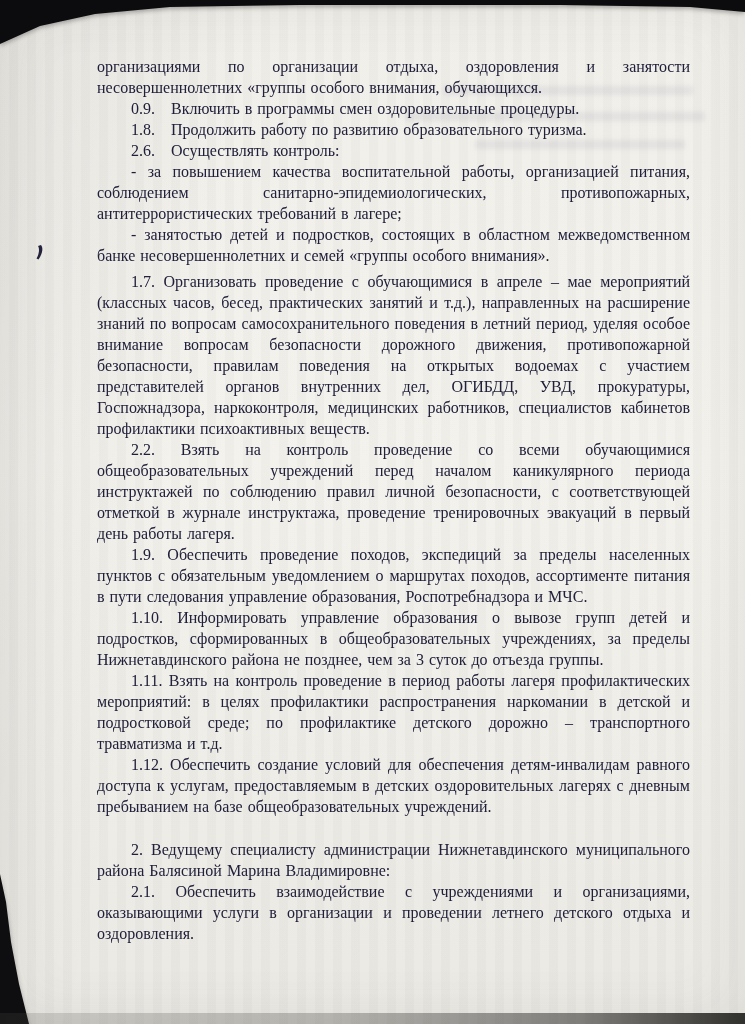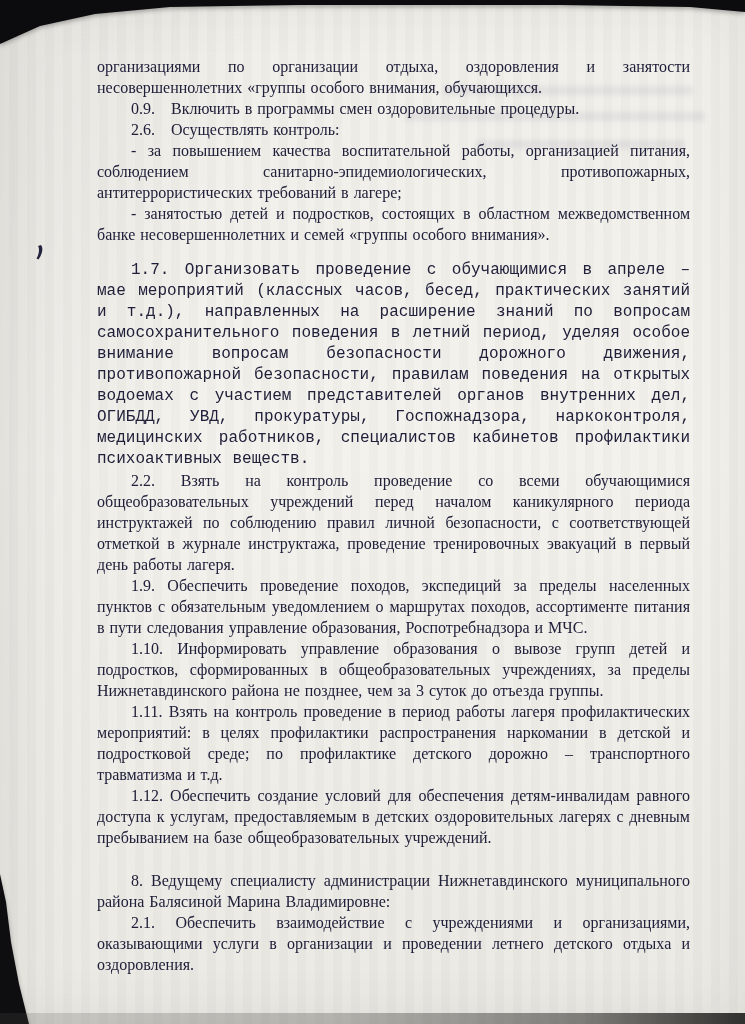--- a/index.html
+++ b/index.html
@@ -52,21 +52,21 @@
     top: 56px;
     width: 593px;
     color: #20203a;
     font-size: 16px;
     line-height: 21px;
     text-align: justify;
     word-spacing: 1px;
   }
   .text-block p { margin: 0; }
   .text-block p.indent { text-indent: 34px; }
-  .text-block p.small-gap { margin-top: 15px; font-family: Liberation Mono, monospace; }
+  .text-block p.small-gap { margin-top: 5px; }
   .text-block p.section-gap { margin-top: 22px; }
 </style>
 </head>
 <body>
 
 <div class="paper">
 
   <svg class="top-edge" viewBox="0 0 745 46" preserveAspectRatio="none" aria-hidden="true">
     <polygon points="0,0 745,0 745,12 690,7 560,5 300,5 170,7 95,14 40,26 0,44" fill="#0c0c0e"></polygon>
   </svg>
@@ -81,26 +81,27 @@
   <div class="bleed b2"></div>
   <div class="bleed b3"></div>
 
   <svg class="ink-mark" width="10" height="17" viewBox="0 0 10 17" aria-hidden="true">
     <path d="M6 1 C8.5 4 7.5 9.5 3.5 15.5 L1.5 14.5 C4.5 9.5 4.5 4 3 2 Z" fill="#23233d"></path>
   </svg>
 
   <div class="text-block">
     <p class="para">организациями по организации отдыха, оздоровления и занятости несовершеннолетних «группы особого внимания, обучающихся.</p>
     <p class="para indent">0.9. Включить в программы смен оздоровительные процедуры.</p>
+    <p class="para indent">1.8. Продолжить работу по развитию образовательного туризма.</p>
     <p class="para indent">2.6. Осуществлять контроль:</p>
     <p class="para indent">- за повышением качества воспитательной работы, организацией питания, соблюдением санитарно-эпидемиологических, противопожарных, антитеррористических требований в лагере;</p>
     <p class="para indent">- занятостью детей и подростков, состоящих в областном межведомственном банке несовершеннолетних и семей «группы особого внимания».</p>
     <p class="para indent small-gap">1.7. Организовать проведение с обучающимися в апреле – мае мероприятий (классных часов, бесед, практических занятий и т.д.), направленных на расширение знаний по вопросам самосохранительного поведения в летний период, уделяя особое внимание вопросам безопасности дорожного движения, противопожарной безопасности, правилам поведения на открытых водоемах с участием представителей органов внутренних дел, ОГИБДД, УВД, прокуратуры, Госпожнадзора, наркоконтроля, медицинских работников,  специалистов кабинетов профилактики психоактивных веществ.</p>
     <p class="para indent">2.2. Взять на контроль проведение со всеми обучающимися общеобразовательных учреждений перед началом каникулярного периода инструктажей по соблюдению правил личной безопасности, с соответствующей отметкой в журнале инструктажа, проведение тренировочных эвакуаций в первый день работы лагеря.</p>
     <p class="para indent">1.9. Обеспечить проведение походов, экспедиций за пределы населенных  пунктов с обязательным уведомлением о маршрутах походов, ассортименте питания в пути следования  управление образования, Роспотребнадзора и МЧС.</p>
     <p class="para indent">1.10. Информировать управление образования о вывозе групп детей и подростков, сформированных в общеобразовательных учреждениях, за пределы Нижнетавдинского района не позднее, чем за 3 суток до отъезда группы.</p>
     <p class="para indent">1.11. Взять на контроль проведение в период работы лагеря профилактических мероприятий: в целях профилактики распространения наркомании в детской и подростковой среде; по профилактике детского дорожно – транспортного травматизма и т.д.</p>
     <p class="para indent">1.12. Обеспечить создание условий для обеспечения детям-инвалидам равного доступа к услугам, предоставляемым в детских оздоровительных лагерях с дневным пребыванием на базе общеобразовательных учреждений.</p>
-    <p class="para indent section-gap">8. Ведущему специалисту администрации Нижнетавдинского муниципального района Балясиной Марина Владимировне:</p>
+    <p class="para indent section-gap">2. Ведущему специалисту администрации Нижнетавдинского муниципального района Балясиной Марина Владимировне:</p>
     <p class="para indent">2.1. Обеспечить взаимодействие с учреждениями и организациями, оказывающими услуги в организации и проведении летнего детского отдыха и оздоровления.</p>
   </div>
 
 </div>
 
 </body></html>

